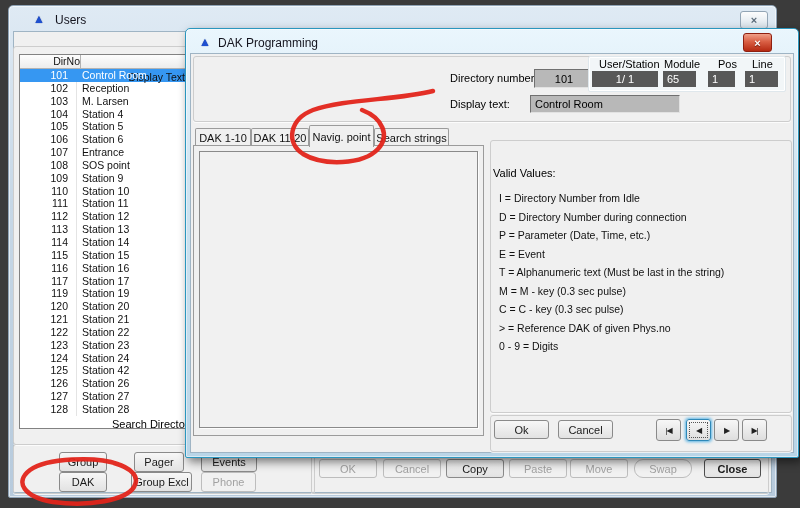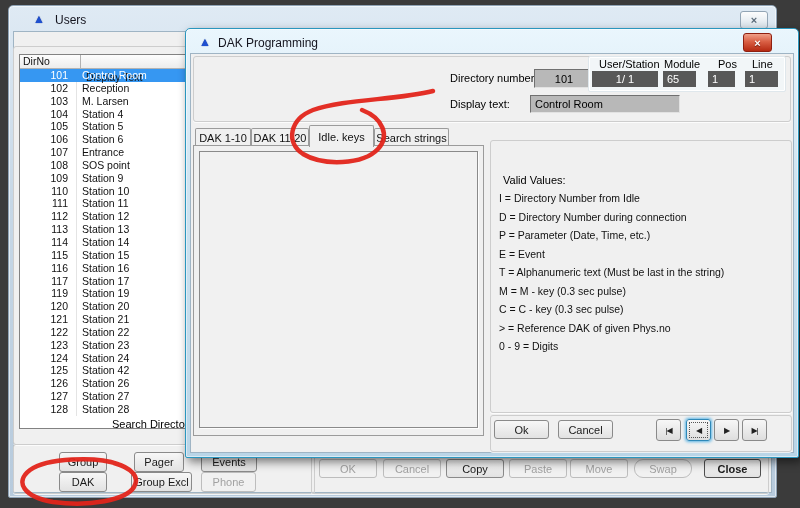--- a/index.html
+++ b/index.html
@@ -36,21 +36,21 @@
   .btn.default{border-color:#4f4f4f;font-weight:bold;}
   .sunken{background:#b8b8b8;border:1px solid;border-color:#707070 #e2e2e2 #e2e2e2 #707070;
     display:flex;align-items:center;font-size:11px;color:#000;}
   .darkbox{position:absolute;background:#585858;color:#fff;display:flex;align-items:center;font-size:11px;}
   .txtfield{position:absolute;background:#fff;border:1px solid #9a9a9a;font-size:11px;display:flex;align-items:center;overflow:hidden;}
   .hl{position:absolute;left:0;top:-1px;bottom:-1px;background:#f0e908;opacity:.85;}
   .fldval{position:relative;padding-left:3px;z-index:1;}
   .lab{position:absolute;font-size:11px;color:#000;}
   
   #user-list{position:absolute;left:10px;top:48px;width:165px;height:373px;background:#fff;border:1px solid #828282;overflow:hidden;}
-  #list-header{display:flex;height:13px;background:linear-gradient(#fdfdfd,#ececec);border-bottom:1px solid #b2b2b2;}
+  #list-header{display:flex;height:13px;background:linear-gradient(#fdfdfd,#ececec);border-bottom:1px solid #b2b2b2;text-align:right;}
   #list-header .hc1{width:57px;border-right:1px solid #b2b2b2;padding-left:3px;font-size:10.5px;line-height:13px;}
   #list-header .hc2{flex:1;padding-left:5px;font-size:10.5px;line-height:13px;margin-top:16px;}
   .lrow{display:flex;height:12.85px;line-height:12.85px;font-size:10.5px;}
   .lrow .c1{width:57px;text-align:right;padding-right:8px;box-sizing:border-box;border-right:1px solid #e4e4e4;}
   .lrow .c2{flex:1;padding-left:5px;}
   .lrow.sel{background:#3697f2;color:#fff;}
   .lrow.sel .c1{border-right-color:#3697f2;}
   
   .tab{position:absolute;top:99px;height:17px;background:#f0f0f0;border:1px solid #9b9b9b;border-bottom:none;
     border-radius:2px 2px 0 0;display:flex;align-items:center;justify-content:center;font-size:11px;z-index:1;}
@@ -244,21 +244,21 @@
     <div class="darkbox" style="left:477px;top:42px;width:33px;height:16px;padding-left:4px;box-sizing:border-box;">65</div>
     <div class="darkbox" style="left:522px;top:42px;width:27px;height:16px;padding-left:4px;box-sizing:border-box;">1</div>
     <div class="darkbox" style="left:559px;top:42px;width:33px;height:16px;padding-left:4px;box-sizing:border-box;">1</div>
 
     <span class="lab" style="left:264px;top:69px;">Display text:</span>
     <div class="sunken abs" style="left:344px;top:66px;width:144px;height:16px;padding-left:4px;">Control Room</div>
 
     <div id="dak-tabs">
         <div class="tab" style="left: 9px; width: 54px;">DAK 1-10</div>
         <div class="tab" style="left: 65px; width: 56px;">DAK 11-20</div>
-        <div class="tab active" style="left: 123px; width: 63px;">Idle. keys</div>
+        <div class="tab active" style="left: 123px; width: 63px;">Navig. point</div>
         <div class="tab" style="left: 188px; width: 73px;">Search strings</div>
       </div>
     <div id="tab-page">
       <div id="tab-inner"></div>
     </div>
     <div id="nav-fields">
         <div class="navlab" style="left: 90px; top: 139px;">1:</div>
         <div class="txtfield" style="left: 117px; top: 139px; width: 153px; height: 16px;">
           <div class="hl" style="width: 54px;"></div>
           <div class="fldval">I7638</div>
@@ -274,21 +274,21 @@
           <div class="fldval">I7632</div>
         </div>
         <div class="navlab" style="left: 90px; top: 211px;">4:</div>
         <div class="txtfield" style="left: 117px; top: 211px; width: 153px; height: 16px;">
           <div class="hl" style="width: 81px;"></div>
           <div class="fldval">I7630</div>
         </div>
       </div>
 
     <div class="gpanel" style="left:304px;top:111px;width:300px;height:271px;"></div>
-    <span class="lab" style="left:317px;top:138px;margin-top:7px;">Valid Values:</span>
+    <span class="lab" style="left:307px;top:138px;">Valid Values:</span>
     <div id="vv-items" class="abs" style="left:313px;top:160px;width:288px;">
         <div>I = Directory Number from Idle</div>
         <div>D = Directory Number during connection</div>
         <div>P = Parameter (Date, Time, etc.)</div>
         <div>E = Event</div>
         <div>T = Alphanumeric text (Must be last in the string)</div>
         <div>M = M - key (0.3 sec pulse)</div>
         <div>C = C - key (0.3 sec pulse)</div>
         <div>&gt; = Reference DAK of given Phys.no</div>
         <div>0 - 9 = Digits</div>

